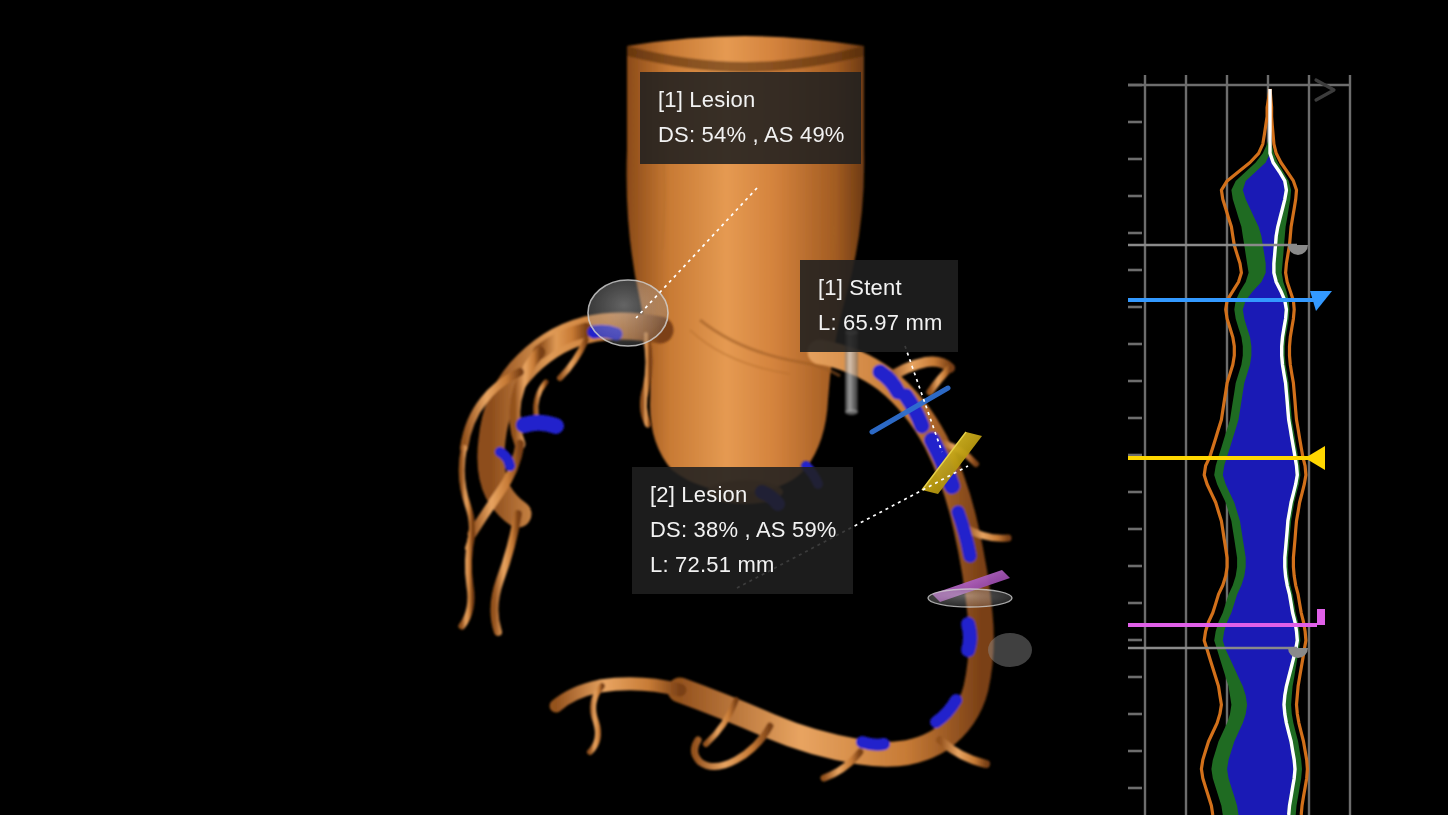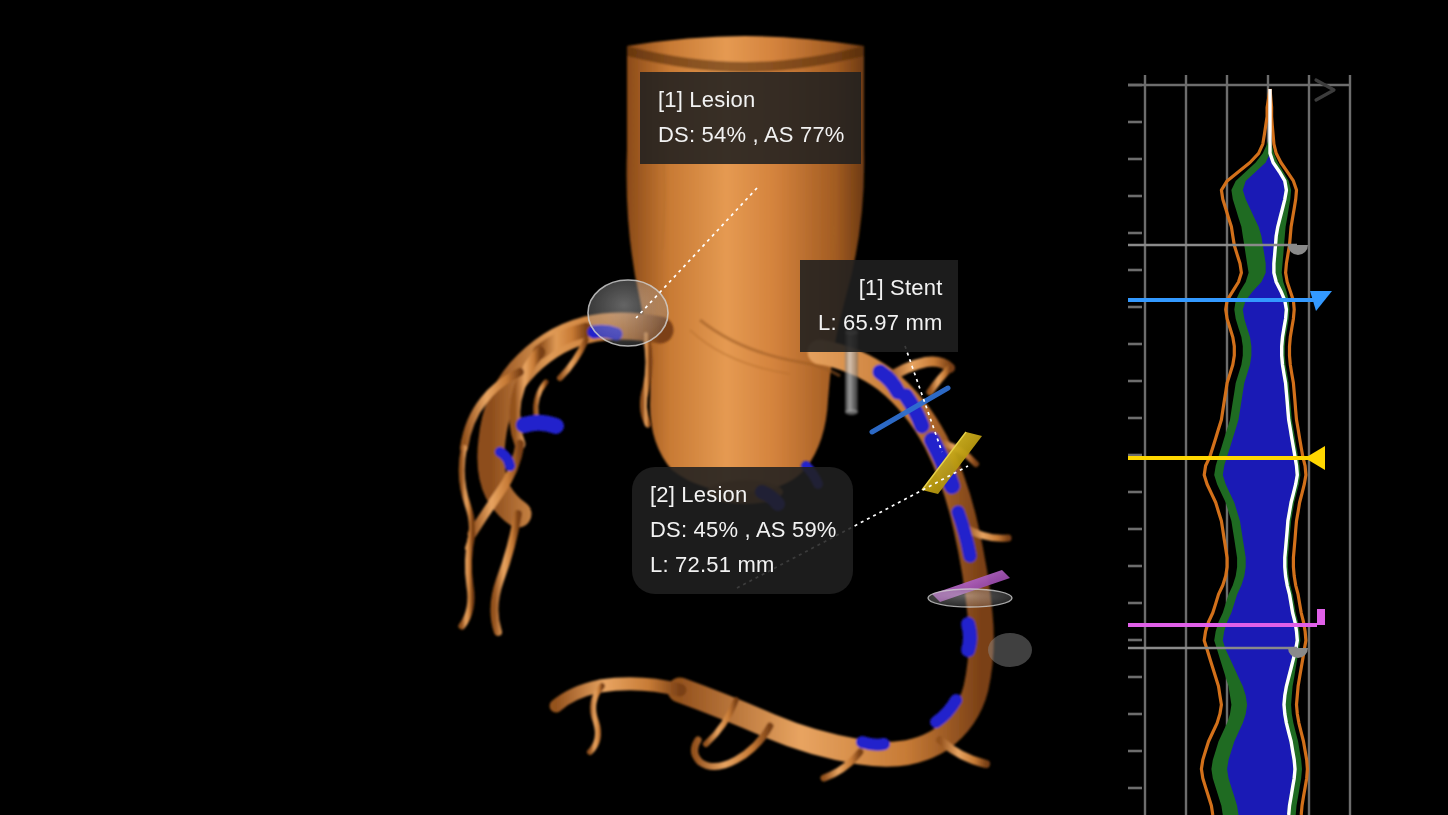--- a/index.html
+++ b/index.html
@@ -165,31 +165,31 @@
     </svg>
 
     <svg id="leaders" viewBox="0 0 1120 815">
       <line x1="757" y1="188" x2="636" y2="318" stroke="#ffffff" stroke-width="1.7" stroke-dasharray="3 4"></line>
       <line x1="905" y1="346" x2="942" y2="452" stroke="#ffffff" stroke-width="1.7" stroke-dasharray="3 4"></line>
       <line x1="737" y1="588" x2="968" y2="466" stroke="#ffffff" stroke-width="1.7" stroke-dasharray="3 4"></line>
     </svg>
 
     <div class="callout" style="left:640px;top:72px;">
       <span class="ln">[1] Lesion</span>
-      <span class="ln">DS: 54% , AS 77%</span>
+      <span class="ln">DS: 54% , AS 49%</span>
     </div>
 
-    <div class="callout" style="left:800px;top:260px;text-align:right;">
+    <div class="callout" style="left:800px;top:260px;">
       <span class="ln">[1] Stent</span>
       <span class="ln">L: 65.97 mm</span>
     </div>
 
-    <div class="callout" style="left:632px;top:467px;border-radius:23px;">
+    <div class="callout" style="left:632px;top:467px;">
       <span class="ln">[2] Lesion</span>
-      <span class="ln">DS: 45% , AS 59%</span>
+      <span class="ln">DS: 38% , AS 59%</span>
       <span class="ln">L: 72.51 mm</span>
     </div>
   </div>
 
   <div id="chartPanel">
     <svg id="chartSvg" viewBox="0 0 328 815">
       <g id="chartTicks">
           <line x1="8" y1="85" x2="22" y2="85" stroke="#6d6d6d" stroke-width="2.6"></line>
           <line x1="8" y1="122" x2="22" y2="122" stroke="#6d6d6d" stroke-width="2.6"></line>
           <line x1="8" y1="159" x2="22" y2="159" stroke="#6d6d6d" stroke-width="2.6"></line>

